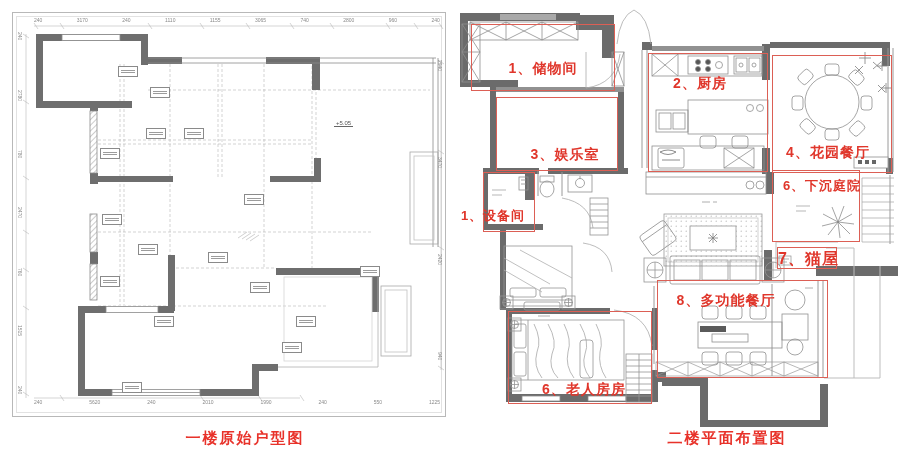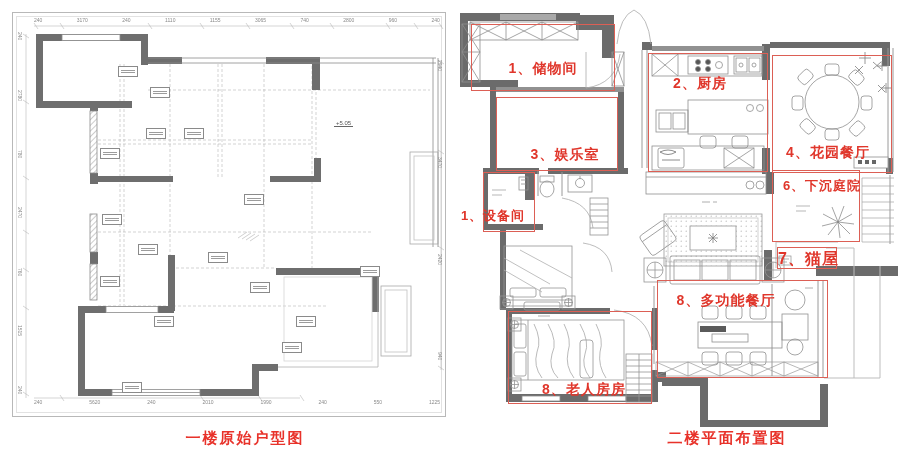--- a/index.html
+++ b/index.html
@@ -420,16 +420,16 @@
 <div class="redbox" style="left:508px;top:311px;width:144px;height:93px"></div>
 
 <div class="rlabel" style="left:480px;top:60px;width:126px">1、储物间</div>
 <div class="rlabel" style="left:650px;top:75px;width:100px">2、厨房</div>
 <div class="rlabel" style="left:498px;top:146px;width:134px">3、娱乐室</div>
 <div class="rlabel" style="left:770px;top:144px;width:116px">4、花园餐厅</div>
 <div class="rlabel sm" style="left:455px;top:207px;width:76px">1、设备间</div>
 <div class="rlabel sm" style="left:776px;top:177px;width:92px">6、下沉庭院</div>
 <div class="rlabel xs" style="left:778px;top:249px;width:60px">7、猫屋</div>
 <div class="rlabel" style="left:664px;top:292px;width:124px">8、多功能餐厅</div>
-<div class="rlabel" style="left:528px;top:381px;width:112px">8、老人房房</div>
+<div class="rlabel" style="left:528px;top:381px;width:112px">6、老人房房</div>
 
 <div class="caption" id="cap-left">一楼原始户型图</div>
 <div class="caption" id="cap-right">二楼平面布置图</div>
 
 </body></html>

